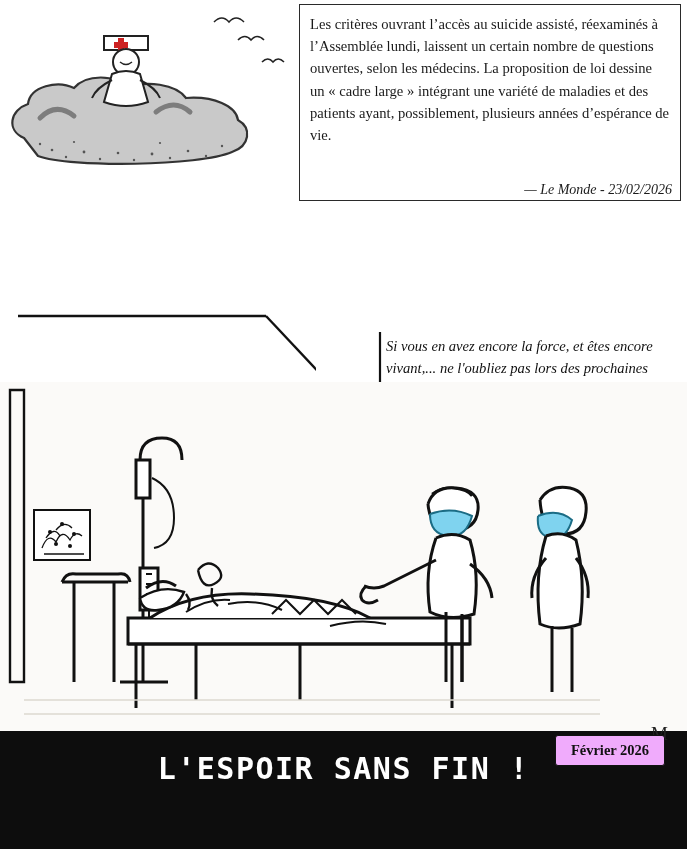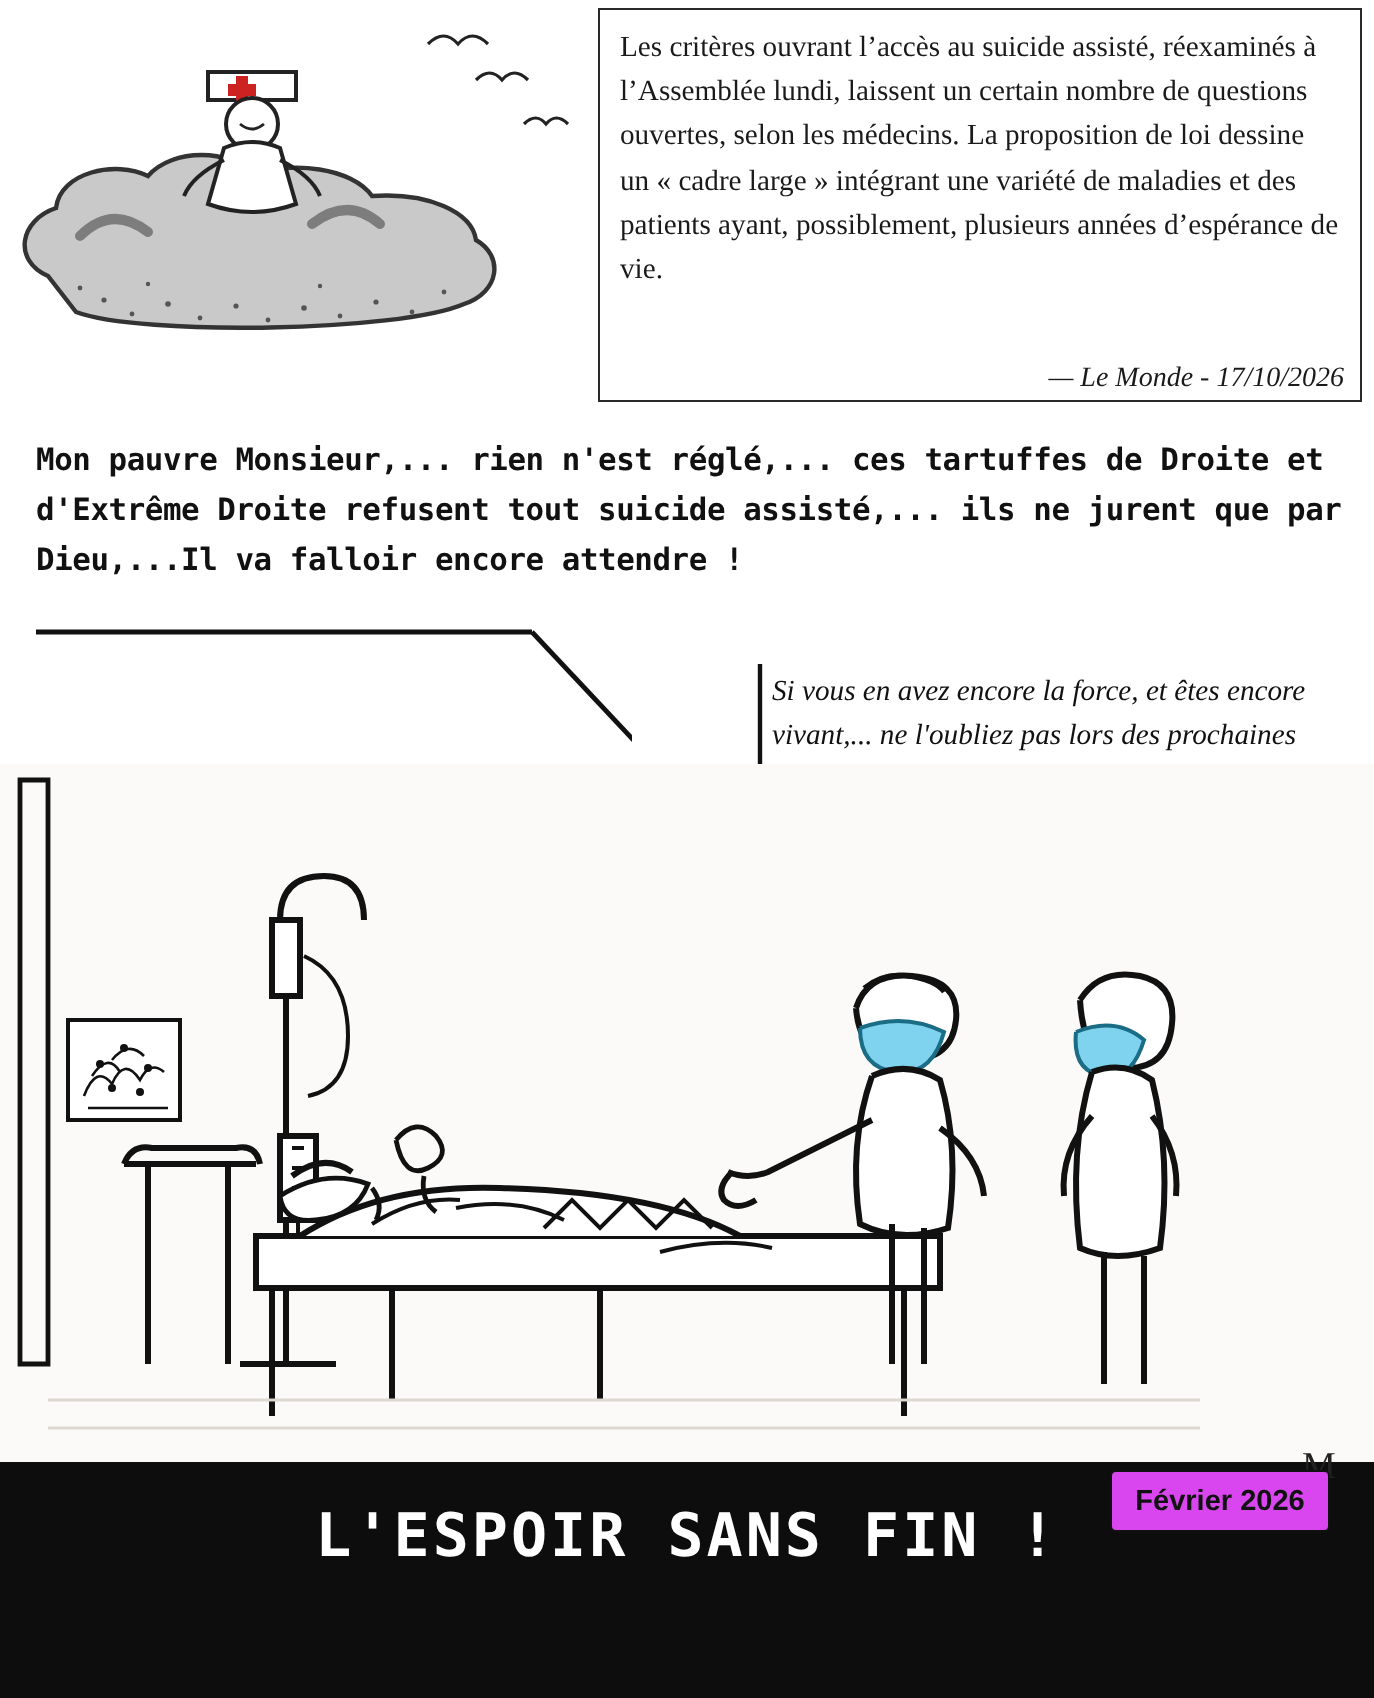--- a/index.html
+++ b/index.html
@@ -110,27 +110,27 @@
     font-size: 12.5px;
     color: #f2f2f2;
     line-height: 1.45;
   }
   .date-badge {
     position: absolute;
     left: 555px;
     top: 735px;
     width: 108px;
     height: 29px;
-    background: #d946ef;
+    background: #f0abfc;
     border: 1px solid #111;
     border-radius: 3px;
     display: flex;
     align-items: center;
     justify-content: center;
-    font-family: Liberation Sans, sans-serif;
+    font-family: Liberation Serif, serif;
     font-weight: bold;
     font-size: 14.5px;
     color: #111;
   }
   .signature {
     position: absolute;
     left: 651px;
     top: 723px;
     font-family: "Liberation Serif", serif;
     font-size: 19px;
@@ -188,24 +188,23 @@
 
       <path d="M112 80 q-16 8 -20 18"></path>
       <path d="M140 80 q16 8 20 18"></path>
 
       <path d="M120 62 q6 5 12 0" stroke-width="1.4"></path>
     </g>
   </svg>
 
   <div class="quote-box">
     <div class="quote-text">Les critères ouvrant l’accès au suicide assisté, réexaminés à l’Assemblée lundi, laissent un certain nombre de questions ouvertes, selon les médecins. La proposition de loi dessine un « cadre large » intégrant une variété de maladies et des patients ayant, possiblement, plusieurs années d’espérance de vie.</div>
-    <div class="quote-source">— Le Monde - 17/10/2026</div>
+    <div class="quote-source">— Le Monde - 23/02/2026</div>
   </div>
 
-  <div class="speech-main">Mon pauvre Monsieur,... rien n'est réglé,... ces tartuffes de Droite et d'Extrême Droite refusent tout suicide assisté,... ils ne jurent que par Dieu,...Il va falloir encore attendre !</div>
 
   <svg width="300" height="190" viewBox="0 0 300 190" style="position:absolute;left:16px;top:310px;">
     <path d="M2 6 H250" stroke="#111" stroke-width="2.4" fill="none"></path>
     <path d="M250 6 L418 185" stroke="#111" stroke-width="2.4" fill="none"></path>
   </svg>
 
   <div class="speech-second">Si vous en avez encore la force, et êtes encore vivant,... ne l'oubliez pas lors des prochaines élections !</div>
 
   <svg width="140" height="140" viewBox="0 0 140 140" style="position:absolute;left:374px;top:328px;">
     <path d="M6 4 V62 L122 150" stroke="#111" stroke-width="2.2" fill="none"></path>

